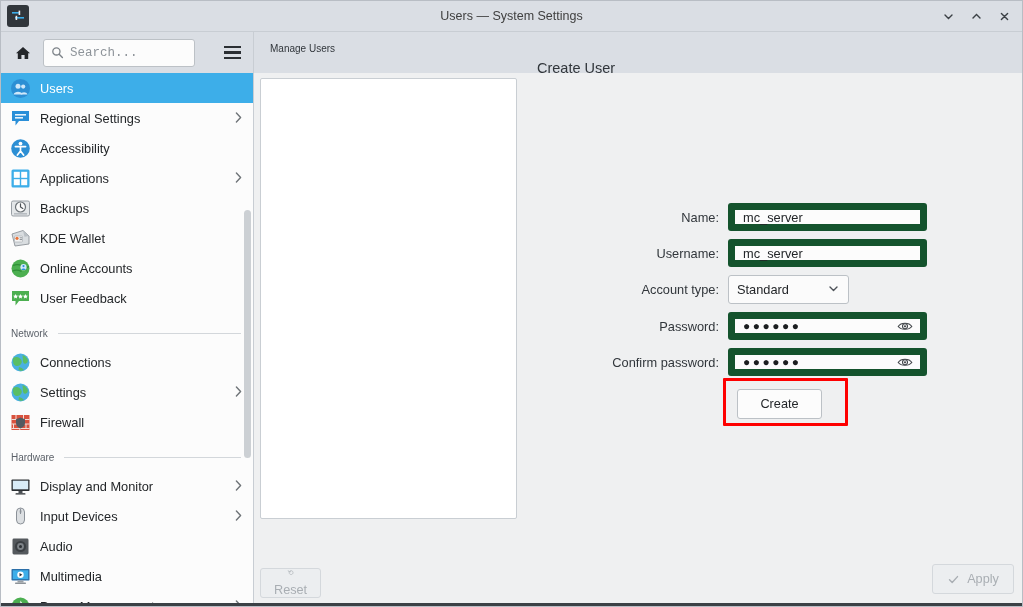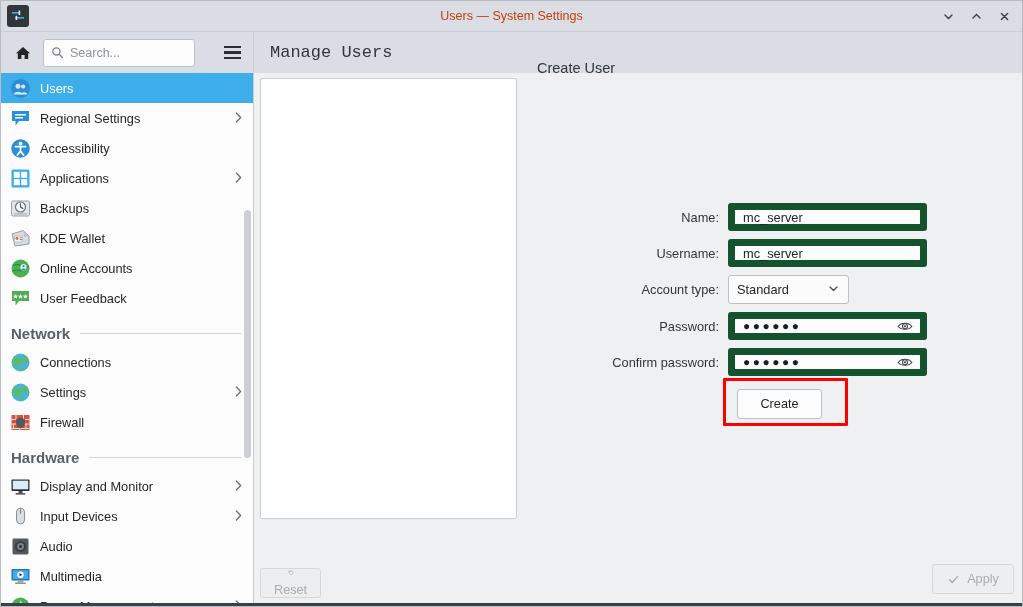--- a/index.html
+++ b/index.html
@@ -28,21 +28,21 @@
   .app-icon {
     position: absolute; left: 6px; top: 4px;
     width: 22px; height: 22px;
     background: #31363b;
     border-radius: 3px;
     display: flex; align-items: center; justify-content: center;
   }
   .app-icon svg { display: block; }
   .title-text {
     flex: 1; text-align: center;
-    font-size: 12.5px; color: #c2410c;
+    font-size: 12.5px; color: #404040;
   }
   .win-btns {
     position: absolute; right: 4px; top: 0;
     height: 31px; display: flex; align-items: center;
   }
   .win-btn {
     width: 28px; height: 26px;
     display: flex; align-items: center; justify-content: center;
     color: #3b4045; cursor: default;
   }
@@ -67,37 +67,38 @@
   }
   .searchbox {
     flex: 1;
     height: 28px;
     margin: 0 22px 0 6px;
     background: #fcfcfc;
     border: 1px solid #bcc1c6;
     border-radius: 3px;
     display: flex; align-items: center;
     padding: 0 7px;
+    font-family: Liberation Mono, monospace;
   }
   .searchbox .ph {
     font-size: 12.5px; color: #8d9399; margin-left: 6px;
   }
   .hamburger {
     width: 30px; height: 30px; margin-right: 6px;
     display: flex; flex-direction: column; justify-content: center;
     align-items: center; gap: 3px; cursor: default; border-radius: 3px;
   }
   .hamburger span { display: block; width: 17px; height: 2.5px; background: #2b2f33; }
 
   .toolrow-right {
     flex: 1; height: 41px; position: relative;
   }
   .hdr-manage {
     position: absolute; left: 16px; top: 11px;
-    font-size: 17px; color: #31363b; font-family: Liberation Mono, monospace;
+    font-size: 10px; color: #31363b;
   }
   .hdr-create {
     position: absolute; left: 283px; top: 28px;
     font-size: 14.5px; color: #31363b;
   }
 
   
   .body-area {
     position: relative;
     height: 534px;
@@ -135,21 +136,21 @@
   .chev {
     margin-left: auto; color: #6e7377; font-size: 13px; line-height: 1;
   }
   .group-head {
     display: flex; align-items: center;
     padding: 0 12px 0 10px;
     height: 28px;
     margin-top: 6px;
   }
   .group-title {
-    font-size: 15px; font-weight: bold; color: #5b6169;
+    font-size: 10px; font-weight: normal; color: #5b6169;
     white-space: nowrap;
   }
   .group-rule {
     flex: 1; height: 1px; background: #d3d7db; margin-left: 10px;
   }
   .side-scroll {
     position: absolute;
     right: 2px; top: 137px;
     width: 7px; height: 248px;
     background: #ccd0d4;

